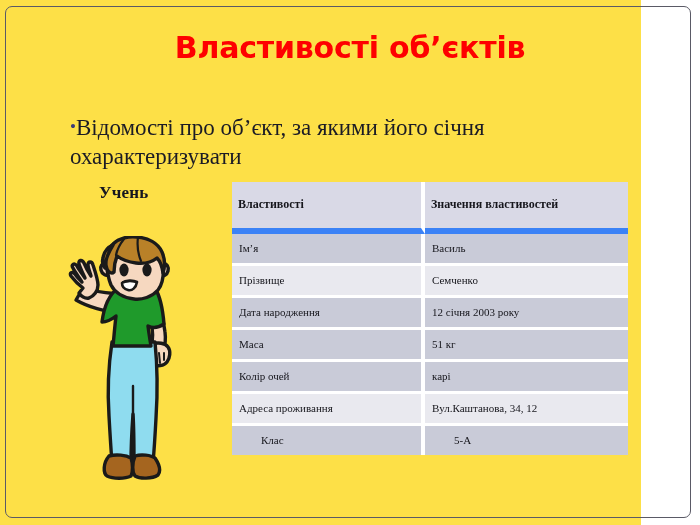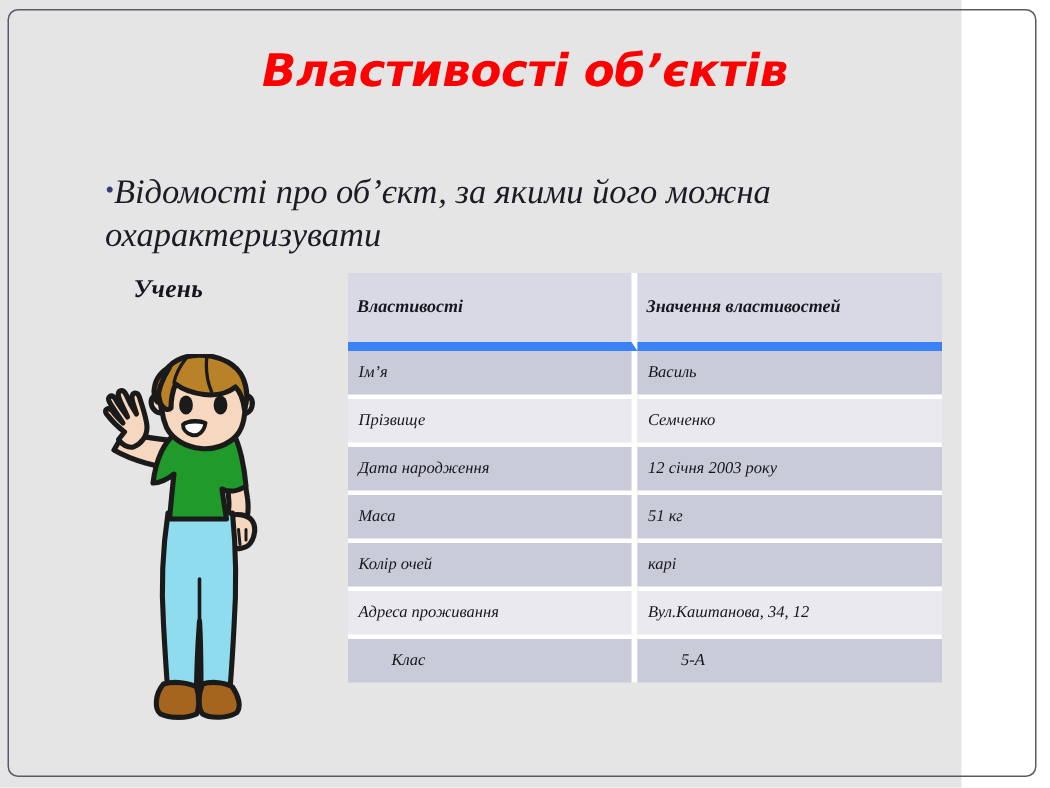--- a/index.html
+++ b/index.html
@@ -12,23 +12,22 @@
     height: 525px;
     overflow: hidden;
     font-family: "Liberation Serif", "DejaVu Serif", serif;
   }
 
   
   #slide {
     position: relative;
     width: 641px;
     height: 525px;
-    background: #e5e5e5;
+    background: #fde047;
     box-sizing: border-box;
-    font-style: italic;
   }
   #slide-border {
     position: absolute;
     left: 5px;
     top: 6px;
     width: 686px;
     height: 512px;
     border: 1px solid #5a5a66;
     border-radius: 7px;
     box-sizing: border-box;
@@ -64,21 +63,21 @@
   #bullet-block .bullet-dot {
     color: #3b3b78;
     font-size: 17px;
     vertical-align: 3px;
     margin-right: 0px;
   }
 
   
   #student-label {
     position: absolute;
-    left: 89px;
+    left: 99px;
     top: 183px;
     font-size: 17px;
     font-weight: bold;
     color: #161620;
     letter-spacing: 0.2px;
     text-align: right;
   }
 
   
   #boy-figure {
@@ -137,21 +136,21 @@
 </head>
 <body>
 
 <div id="slide">
 
   <div id="slide-border"></div>
 
   <div id="title">Властивості об’єктів</div>
 
   <div id="bullet-block">
-    <span class="bullet-dot">•</span><span>Відомості про об’єкт, за якими його можна охарактеризувати</span>
+    <span class="bullet-dot">•</span><span>Відомості про об’єкт, за якими його січня охарактеризувати</span>
   </div>
 
   <div id="student-label">Учень</div>
 
   <svg id="boy-figure" viewBox="0 0 130 244" xmlns="http://www.w3.org/2000/svg">
     <g stroke="#1a1a1a" stroke-width="3.4" stroke-linejoin="round" stroke-linecap="round">
 
       <path d="M55 65 C44 64 30 62 20 58 C15 56 12 54 10 52" fill="none" stroke-width="0"></path>
       <path d="M57 58 C46 57 32 56 21 52 L14 64 C26 71 44 76 56 76 Z" fill="#f6d8c0"></path>
 

